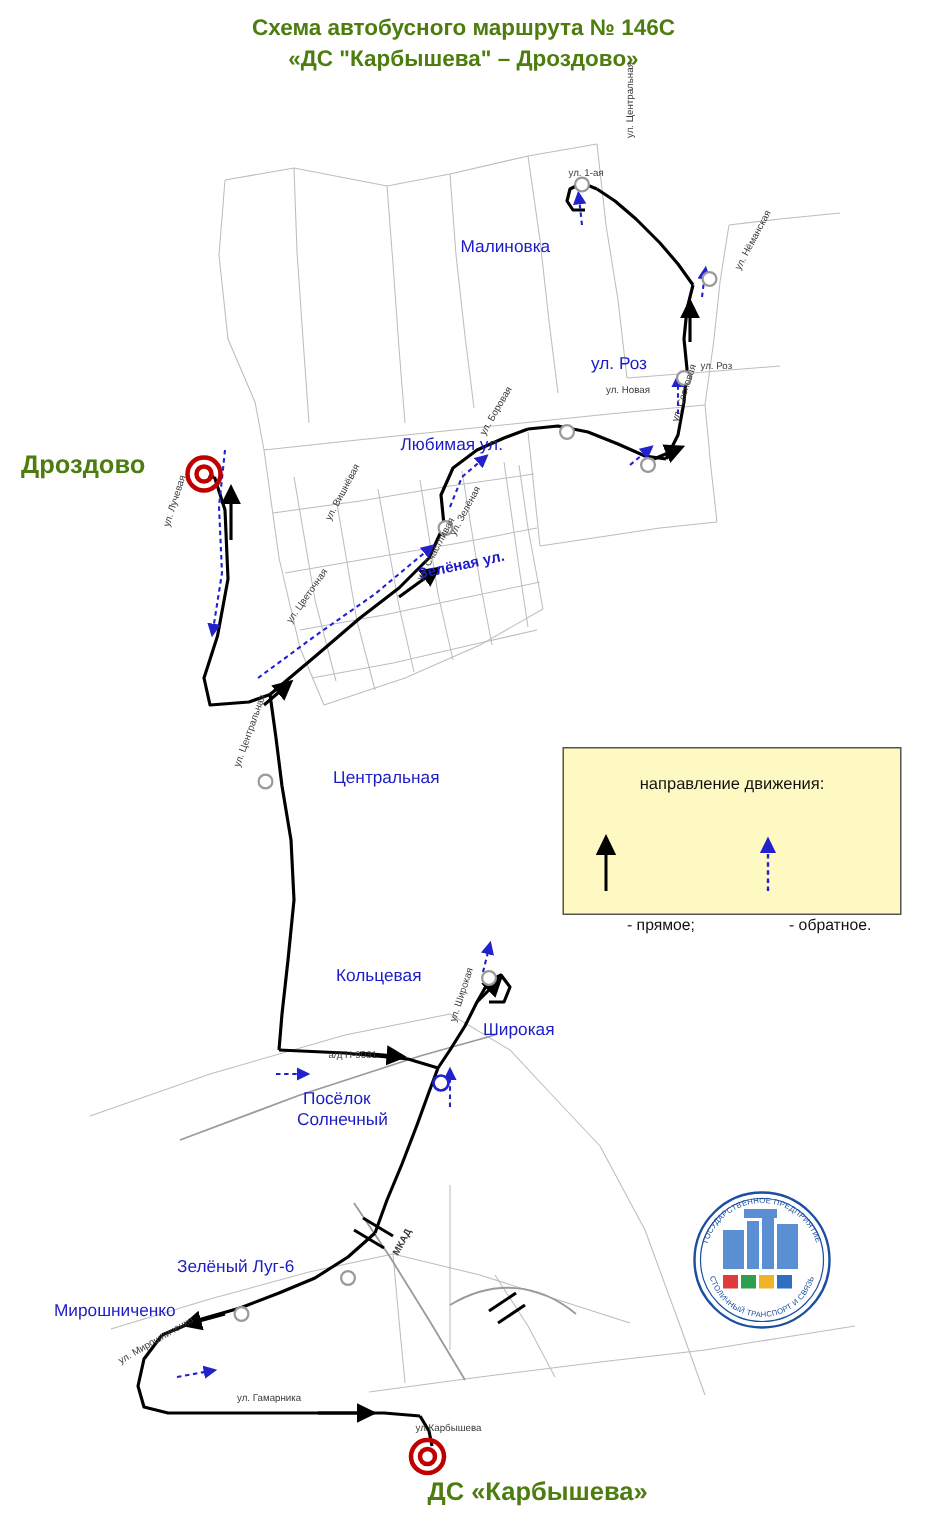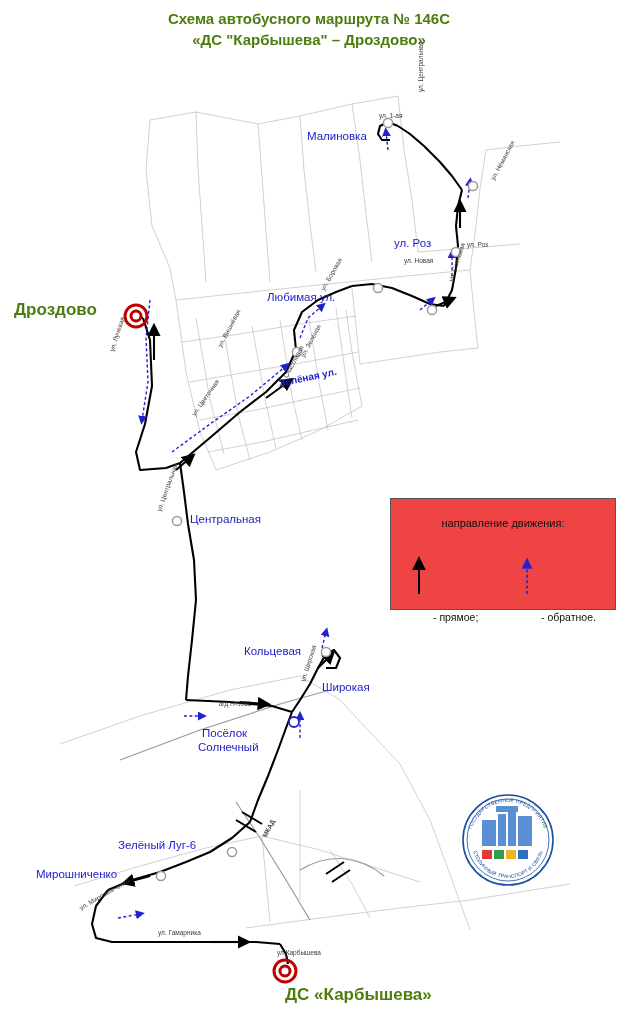--- a/index.html
+++ b/index.html
@@ -12,22 +12,22 @@
   .ttl{
     position:absolute;left:0;top:8px;width:618px;text-align:center;
     color:#4d7c0f;font-weight:bold;font-size:15px;line-height:21px;
   }
   .lbl{position:absolute;white-space:nowrap;}
   .stop-lbl{color:#1b1bc7;font-size:11.5px;}
   .big-lbl{color:#4d7c0f;font-weight:bold;font-size:17px;}
   .street{color:#3a3a3a;font-size:6.5px;}
   .street-blue{color:#1b1bc7;font-size:10px;font-weight:bold;}
   .legend{
-    position:absolute;left:390px;top:498px;width:224px;height:110px;
-    border:1px solid #555;background:#ef4444;
+    position:absolute;left:375px;top:498px;width:224px;height:110px;
+    border:1px solid #555;background:#fef9c3;
   }
   .legend-title{
     position:absolute;left:0;top:18px;width:224px;text-align:center;
     font-size:11px;color:#111;
   }
   .legend-txt{position:absolute;font-size:10.5px;color:#111;margin-top:40px;}
   .emblem{position:absolute;left:452px;top:790px;width:112px;height:100px;}
 </style>
 </head>
 <body>
@@ -169,26 +169,26 @@
 </svg>
 
 <div class="ttl">
   <div>Схема автобусного маршрута № 146С</div>
   <div>«ДС "Карбышева" – Дроздово»</div>
 </div>
 
 <div class="lbl big-lbl" style="left:14px;top:300px;">Дроздово</div>
 <div class="lbl big-lbl" style="left:285px;top:985px;">ДС «Карбышева»</div>
 
-<div class="lbl stop-lbl" style="left:307px;top:130px;text-align:right;">Малиновка</div>
+<div class="lbl stop-lbl" style="left:307px;top:159px;text-align:right;">Малиновка</div>
 <div class="lbl stop-lbl" style="left:394px;top:237px;">ул. Роз</div>
 <div class="lbl stop-lbl" style="left:267px;top:255px;margin-top:36px;">Любимая ул.</div>
 <div class="lbl street-blue" style="left:278px;top:378px;transform:rotate(-12deg);transform-origin:left top;">Зелёная ул.</div>
-<div class="lbl stop-lbl" style="left:190px;top:513px;">Центральная</div>
-<div class="lbl stop-lbl" style="left:228px;top:645px;padding-left:16px;">Кольцевая</div>
+<div class="lbl stop-lbl" style="left:190px;top:513px;padding-left:32px;">Центральная</div>
+<div class="lbl stop-lbl" style="left:208px;top:645px;padding-left:16px;">Кольцевая</div>
 <div class="lbl stop-lbl" style="left:322px;top:681px;">Широкая</div>
 <div class="lbl stop-lbl" style="left:202px;top:727px;">Посёлок</div>
 <div class="lbl stop-lbl" style="left:198px;top:741px;">Солнечный</div>
 <div class="lbl stop-lbl" style="left:118px;top:839px;">Зелёный Луг-6</div>
 <div class="lbl stop-lbl" style="left:36px;top:868px;">Мирошниченко</div>
 
 <div class="lbl street" style="left:417px;top:92px;transform:rotate(-90deg);transform-origin:left top;">ул. Центральная</div>
 <div class="lbl street" style="left:379px;top:112px;">ул. 1-ая</div>
 <div class="lbl street" style="left:489px;top:178px;transform:rotate(-62deg);transform-origin:left top;">ул. Нёманская</div>
 <div class="lbl street" style="left:467px;top:241px;">ул. Роз</div>

